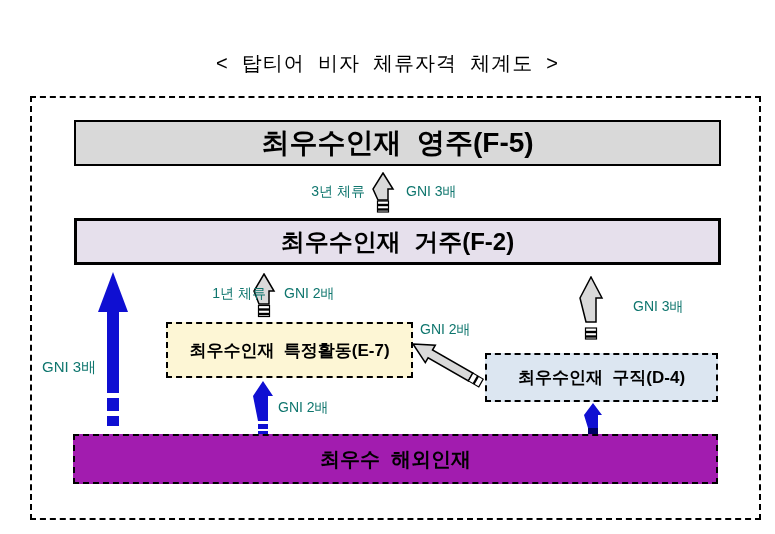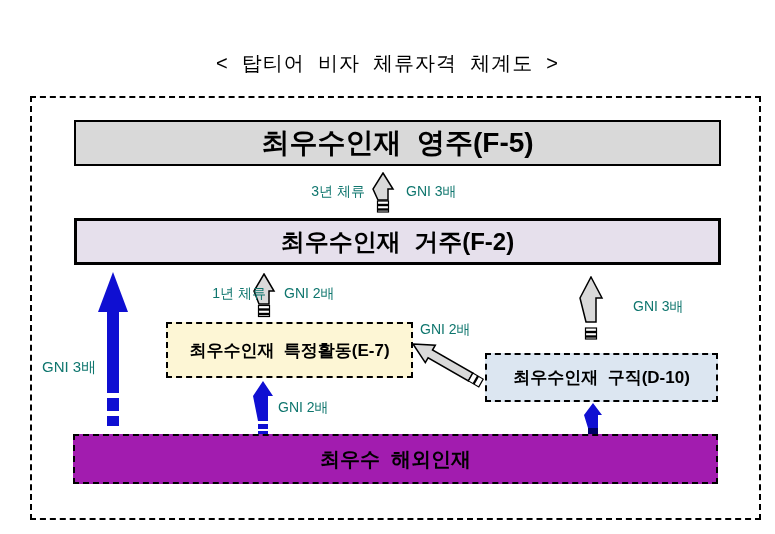--- a/index.html
+++ b/index.html
@@ -107,21 +107,21 @@
 <div class="abs lbl" style="left:633px; top:298px;">GNI 3배</div>
 
 <svg class="abs" style="left:405px; top:337px;" width="85" height="54">
   <polygon points="8,7 30.3,8.2 27.5,13 67.8,36.1 63.4,43.9 23.1,20.8 20.3,25.6" stroke="#000" stroke-width="1.5" fill="#d9d9d9"></polygon>
   <polygon points="67.8,36.1 78.2,42.1 73.8,49.9 63.4,43.9" fill="#ffffff" stroke="#000" stroke-width="1.2"></polygon>
   <line x1="73" y1="39.1" x2="68.6" y2="46.9" stroke="#000" stroke-width="2.2"></line>
 </svg>
 <div class="abs lbl" style="left:420px; top:321px;">GNI 2배</div>
 
 <div class="abs box box-d10">
-  <span>최우수인재  구직(D-10)</span>
+  <span>최우수인재  구직(D-4)</span>
 </div>
 
 <svg class="abs" style="left:95px; top:270px;" width="36" height="158">
   <polygon points="18,2 33,42 24,42 24,123 12,123 12,42 3,42" fill="#0f0fd2"></polygon>
   <rect x="12" y="128" width="12" height="13" fill="#0f0fd2"></rect>
   <rect x="12" y="146" width="12" height="10" fill="#0f0fd2"></rect>
 </svg>
 <div class="abs lbl" style="left:42px; top:358px; font-size:15px;">GNI 3배</div>
 
 <svg class="abs" style="left:248px; top:380px;" width="30" height="54">

